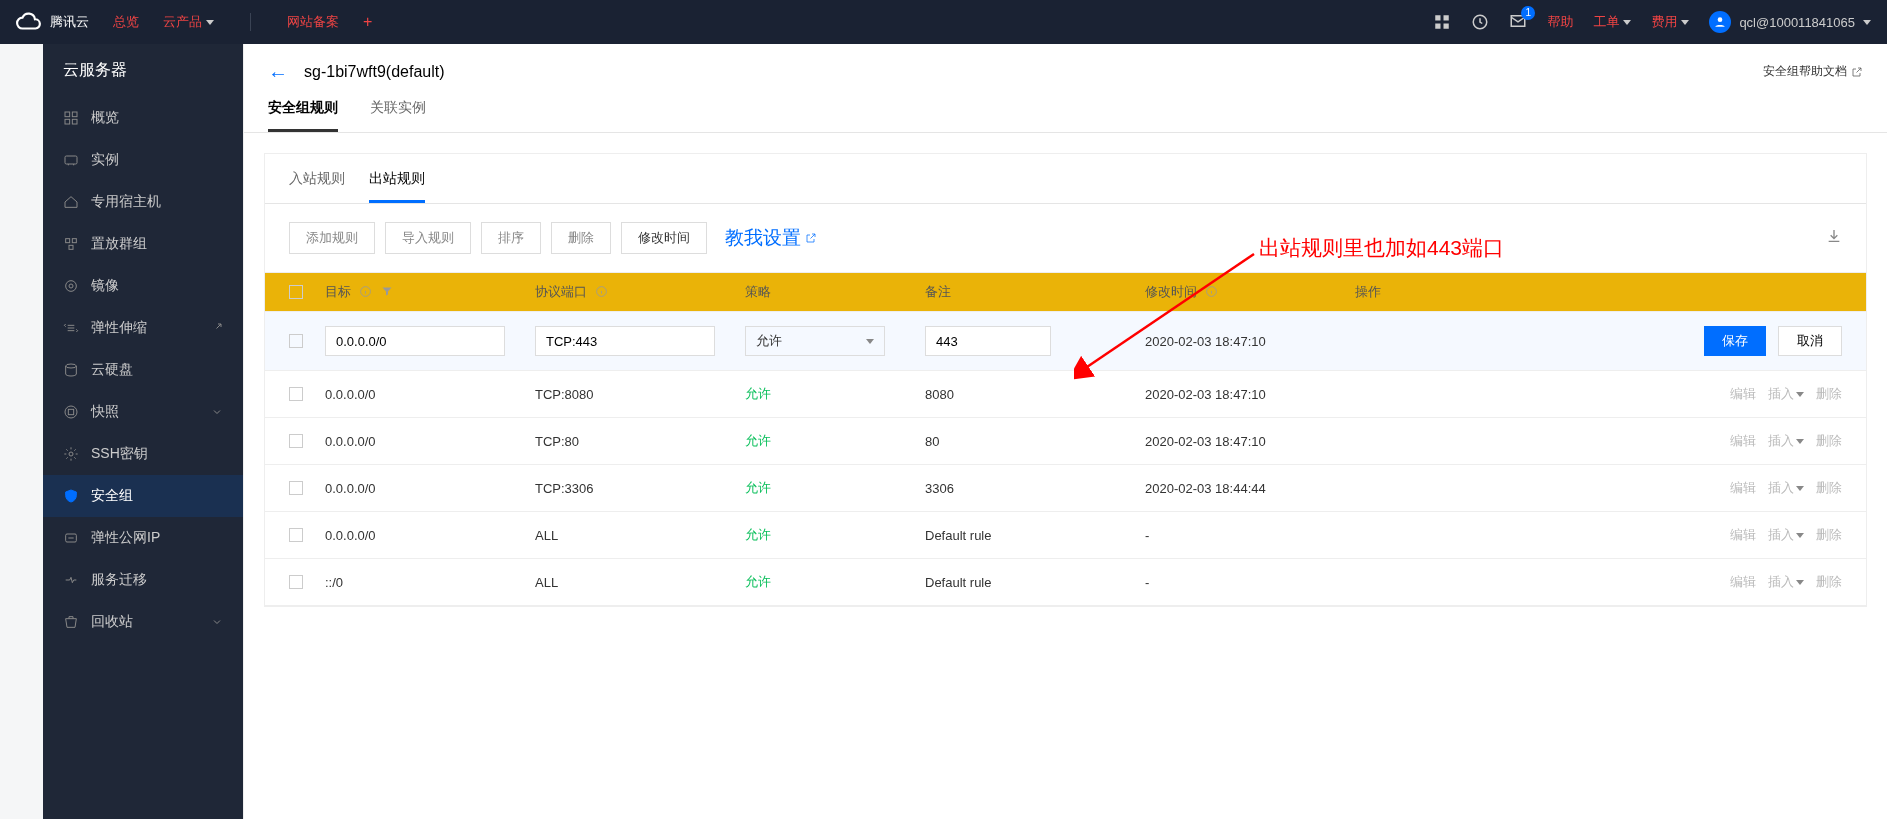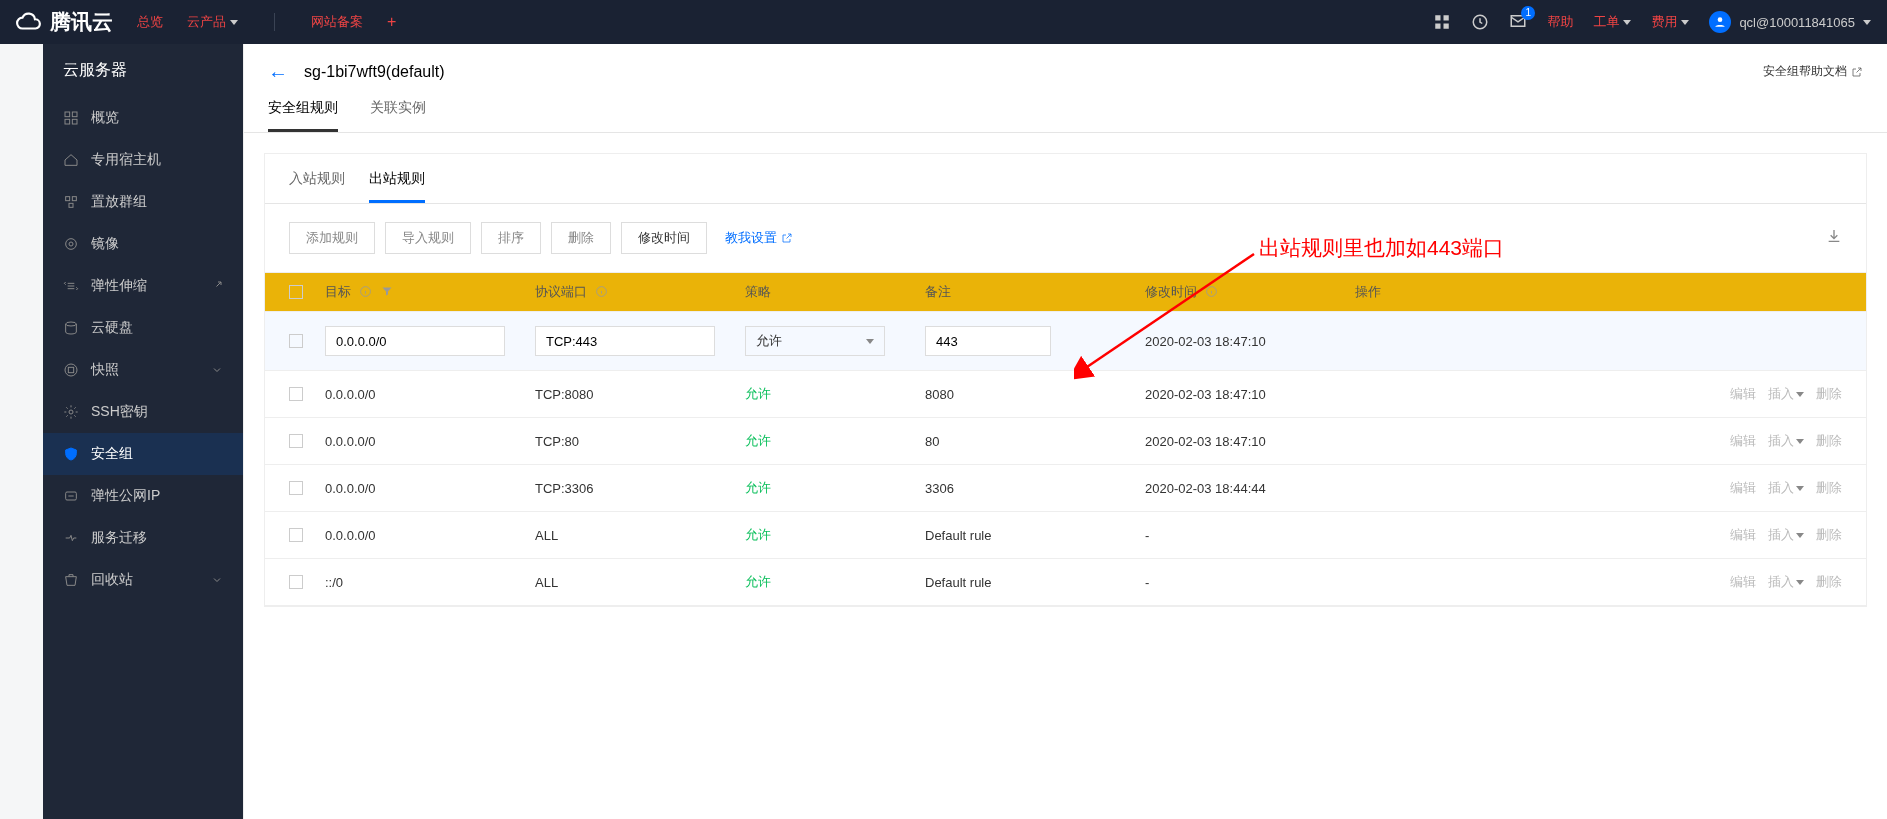--- a/index.html
+++ b/index.html
@@ -2,21 +2,21 @@
 <html><head>
 <meta charset="utf-8">
 <style>
 * { margin: 0; padding: 0; box-sizing: border-box; font-family: -apple-system, BlinkMacSystemFont, "Segoe UI", "PingFang SC", "Microsoft YaHei", sans-serif; }
 body { background: #f5f6f7; overflow-x: hidden; }
 
 
 .top-header { background: #1a2233; height: 44px; display: flex; align-items: center; color: #fff; padding: 0 16px; font-size: 13px; }
 .logo-area { display: flex; align-items: center; gap: 8px; margin-right: 24px; }
 .logo-icon { width: 26px; height: 26px; }
-.brand { font-size: 21px; font-weight: 700; }
+.brand { font-size: 13px; font-weight: 400; }
 .nav-items { display: flex; align-items: center; gap: 24px; }
 .nav-item { color: #ef4444; cursor: pointer; display:flex; align-items:center; gap:4px;}
 .divider-v { width: 1px; height: 18px; background: #3a4354; margin: 0 12px; }
 .spacer { flex: 1; }
 .header-right { display: flex; align-items: center; gap: 20px; color: #ccc; }
 .header-icon { width: 18px; height: 18px; fill: #ccc; cursor: pointer; }
 .badge-wrap { position: relative; }
 .badge { position: absolute; top: -6px; right: -8px; background: #006eff; color: #fff; border-radius: 8px; font-size: 10px; min-width: 14px; height: 14px; display: flex; align-items: center; justify-content: center; padding: 0 3px; }
 .user-chip { display: flex; align-items: center; gap: 8px; }
 .avatar { width: 22px; height: 22px; border-radius: 50%; background: #006eff; display: flex; align-items: center; justify-content: center; }
@@ -38,31 +38,31 @@
 
 .main { flex: 1; background: #fff; border-left: 1px solid #eee; overflow-y: auto; position: relative; }
 .page-head { padding: 16px 24px 0; display: flex; align-items: center; gap: 16px; }
 .back-arrow { color: #006eff; font-size: 20px; cursor: pointer; }
 .page-title { font-size: 16px; font-weight: 500; color: #000; }
 .help-link { margin-left: auto; color: #333; font-size: 12px; display:flex; align-items:center; gap:4px; cursor:pointer;}
 .ext-icon { width: 12px; height: 12px; stroke: #555; fill: none; stroke-width: 1.5; }
 
 .tabs1 { display: flex; gap: 32px; padding: 16px 24px 0; border-bottom: 1px solid #e5e5e5; }
 .tab1 { padding-bottom: 12px; cursor: pointer; color: #666; font-size: 14px; }
-.tab1.active { color: #000; font-weight: 400; border-bottom: 3px solid #333; }
+.tab1.active { color: #000; font-weight: 700; border-bottom: 3px solid #333; }
 
 .inner-card { margin: 20px; background: #fff; border: 1px solid #eee; }
 .tabs2 { display: flex; gap: 24px; padding: 16px 24px 0; border-bottom: 1px solid #e5e5e5; }
 .tab2 { padding-bottom: 12px; cursor: pointer; color: #666; font-size: 14px; }
 .tab2.active { color: #000; font-weight: 500; border-bottom: 3px solid #006eff; }
 
 .toolbar { display: flex; gap: 10px; padding: 18px 24px; align-items: center; }
 .btn { height: 32px; padding: 0 16px; border: 1px solid #ddd; background: #fff; color: #888; font-size: 13px; cursor: pointer; }
 .btn.primary-outline { color: #333; }
-.tutorial-link { color: #006eff; font-size: 13px; cursor: pointer; display:flex; align-items:center; gap:4px; margin-left:8px;}
+.tutorial-link { color: #006eff; font-size: 19px; cursor: pointer; display:flex; align-items:center; gap:4px; margin-left:8px;}
 .dl-icon { margin-left: auto; color: #888; font-size: 16px; cursor: pointer; }
 
 
 .table { width: 100%; font-size: 13px; color: #333; }
 .thead { display: flex; padding: 10px 24px; border-top: 1px solid #eee; border-bottom: 1px solid #eee; background: #eab308; color: #555; font-weight: 500; align-items: center; }
 .trow { display: flex; padding: 14px 24px; border-bottom: 1px solid #eee; align-items: center; }
 .trow.editing { background: #f5f9ff; }
 .col-check { width: 36px; }
 .col-target { width: 210px; }
 .col-proto { width: 210px; }
@@ -156,20 +156,27 @@
           <svg class="side-icon" viewBox="0 0 24 24">
             <rect x="3" y="3" width="7" height="7"></rect>
             <rect x="14" y="3" width="7" height="7"></rect>
             <rect x="3" y="14" width="7" height="7"></rect>
             <rect x="14" y="14" width="7" height="7"></rect>
           </svg>
           <span class="side-label">概览</span>
         </div>
         <div class="side-item">
           <svg class="side-icon" viewBox="0 0 24 24">
+            <rect x="3" y="6" width="18" height="12" rx="2"></rect>
+            <path d="M8 18v2M16 18v2"></path>
+          </svg>
+          <span class="side-label">实例</span>
+        </div>
+        <div class="side-item">
+          <svg class="side-icon" viewBox="0 0 24 24">
             <path d="M3 12l9-8 9 8v8H3z"></path>
           </svg>
           <span class="side-label">专用宿主机</span>
         </div>
         <div class="side-item">
           <svg class="side-icon" viewBox="0 0 24 24">
             <rect x="4" y="4" width="6" height="6"></rect>
             <rect x="14" y="4" width="6" height="6"></rect>
             <rect x="9" y="14" width="6" height="6"></rect>
           </svg>
@@ -331,20 +338,24 @@
           <div class="col-target"><input class="input" value="0.0.0.0/0" style=""></div>
           <div class="col-proto"><input class="input" value="TCP:443" style=""></div>
           <div class="col-policy">
               <div class="select">
                 <span>允许</span>
                 <span class="caret"></span>
               </div>
             </div>
           <div class="col-remark"><input class="input" style="width: 126px;" value="443"></div>
           <div class="col-time"><span>2020-02-03 18:47:10</span></div>
+          <div class="col-ops">
+            <button class="btn-save">保存</button>
+            <button class="btn-cancel">取消</button>
+          </div>
         </div>
 
         <div id="rows">
             <div class="trow">
               <div class="col-check">
                 <div class="chk"></div>
               </div>
               <div class="col-target"><span>0.0.0.0/0</span></div>
               <div class="col-proto"><span>TCP:8080</span></div>
               <div class="col-policy"><span class="allow">允许</span></div>

